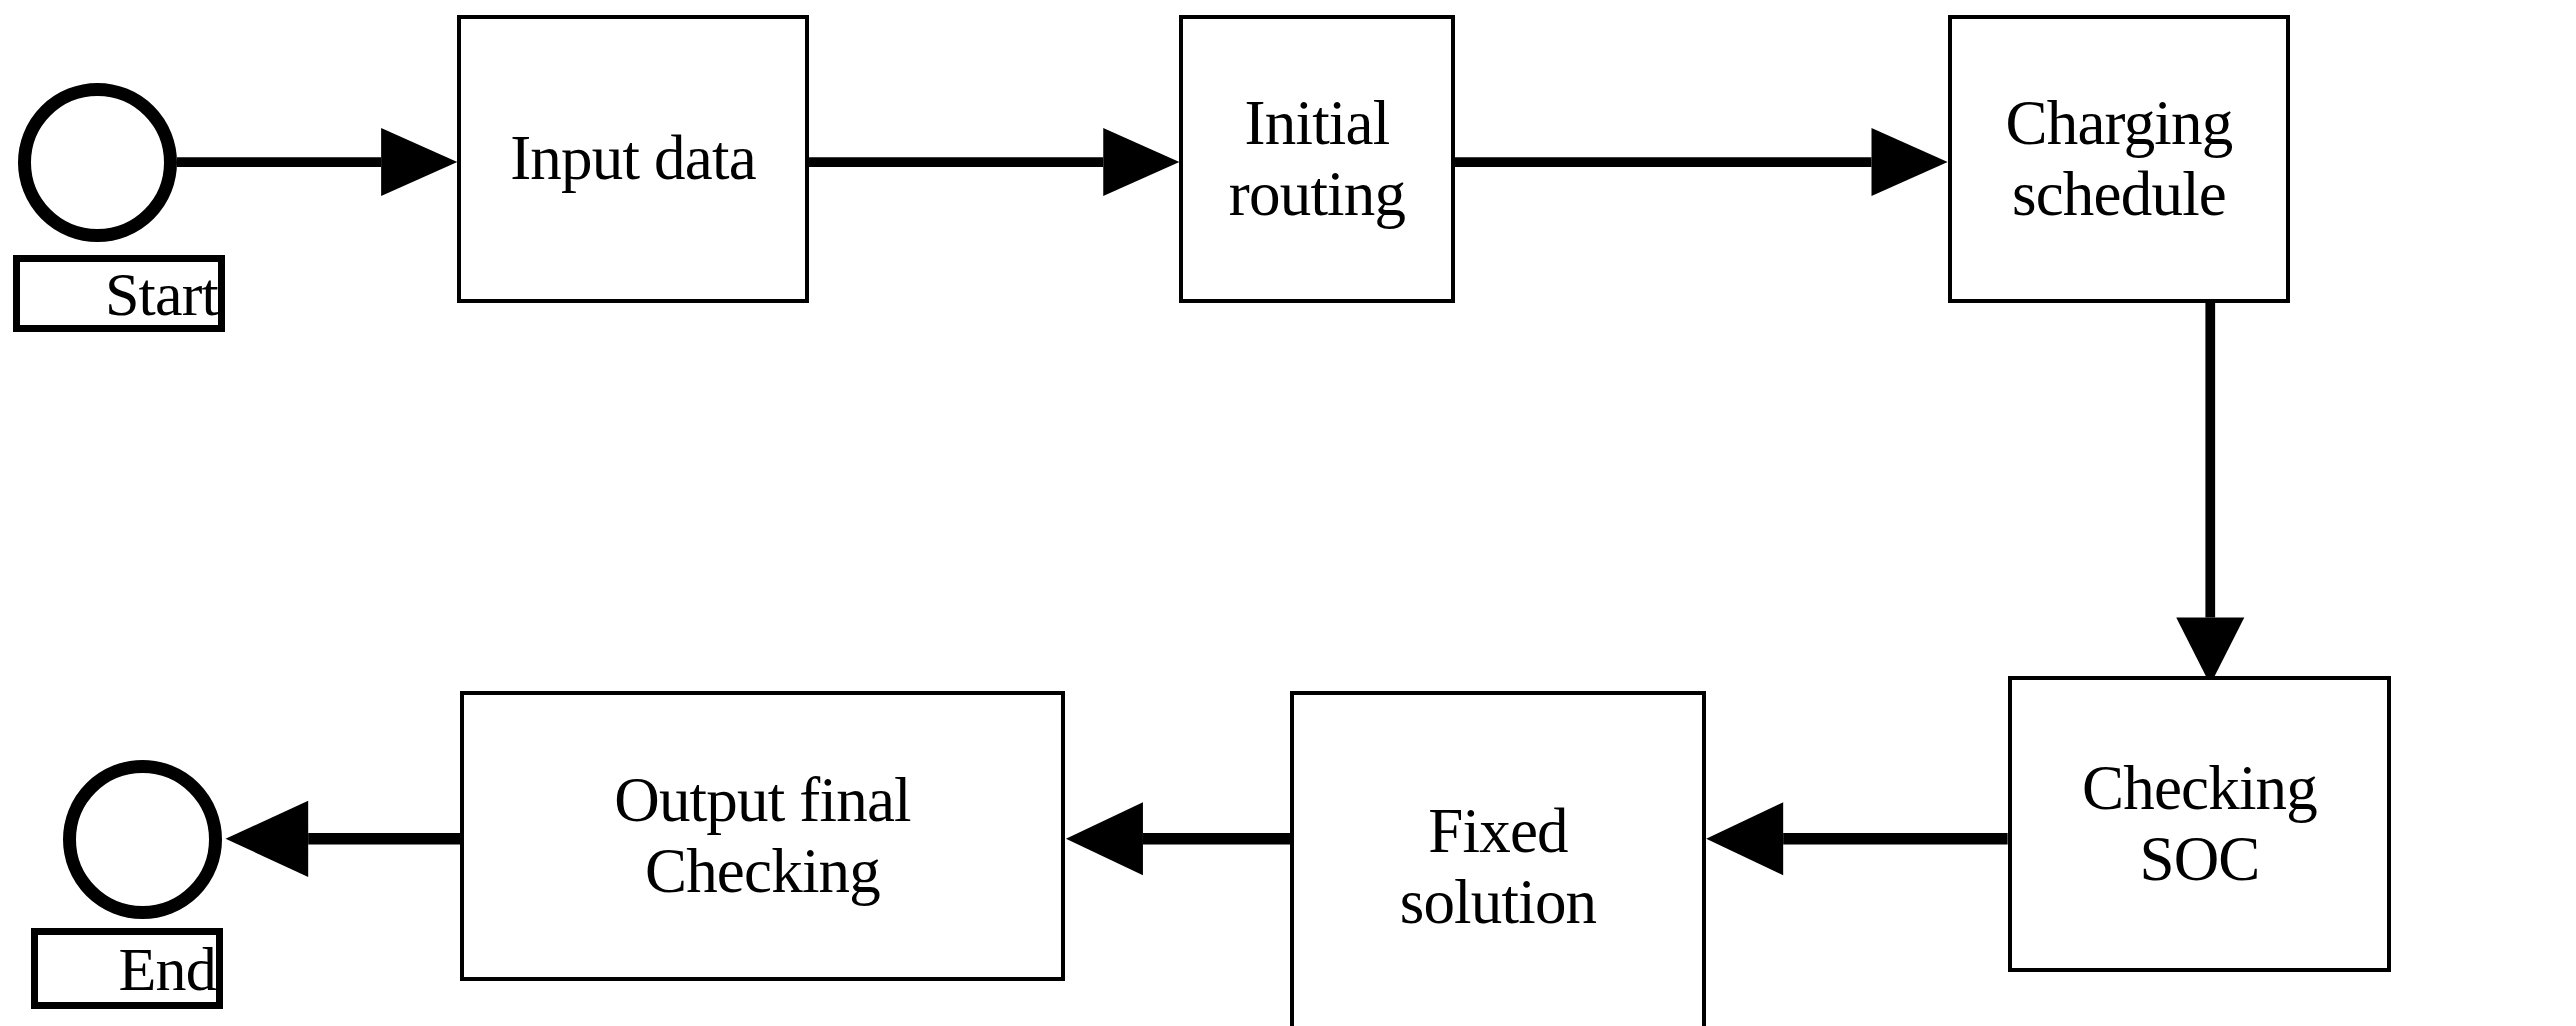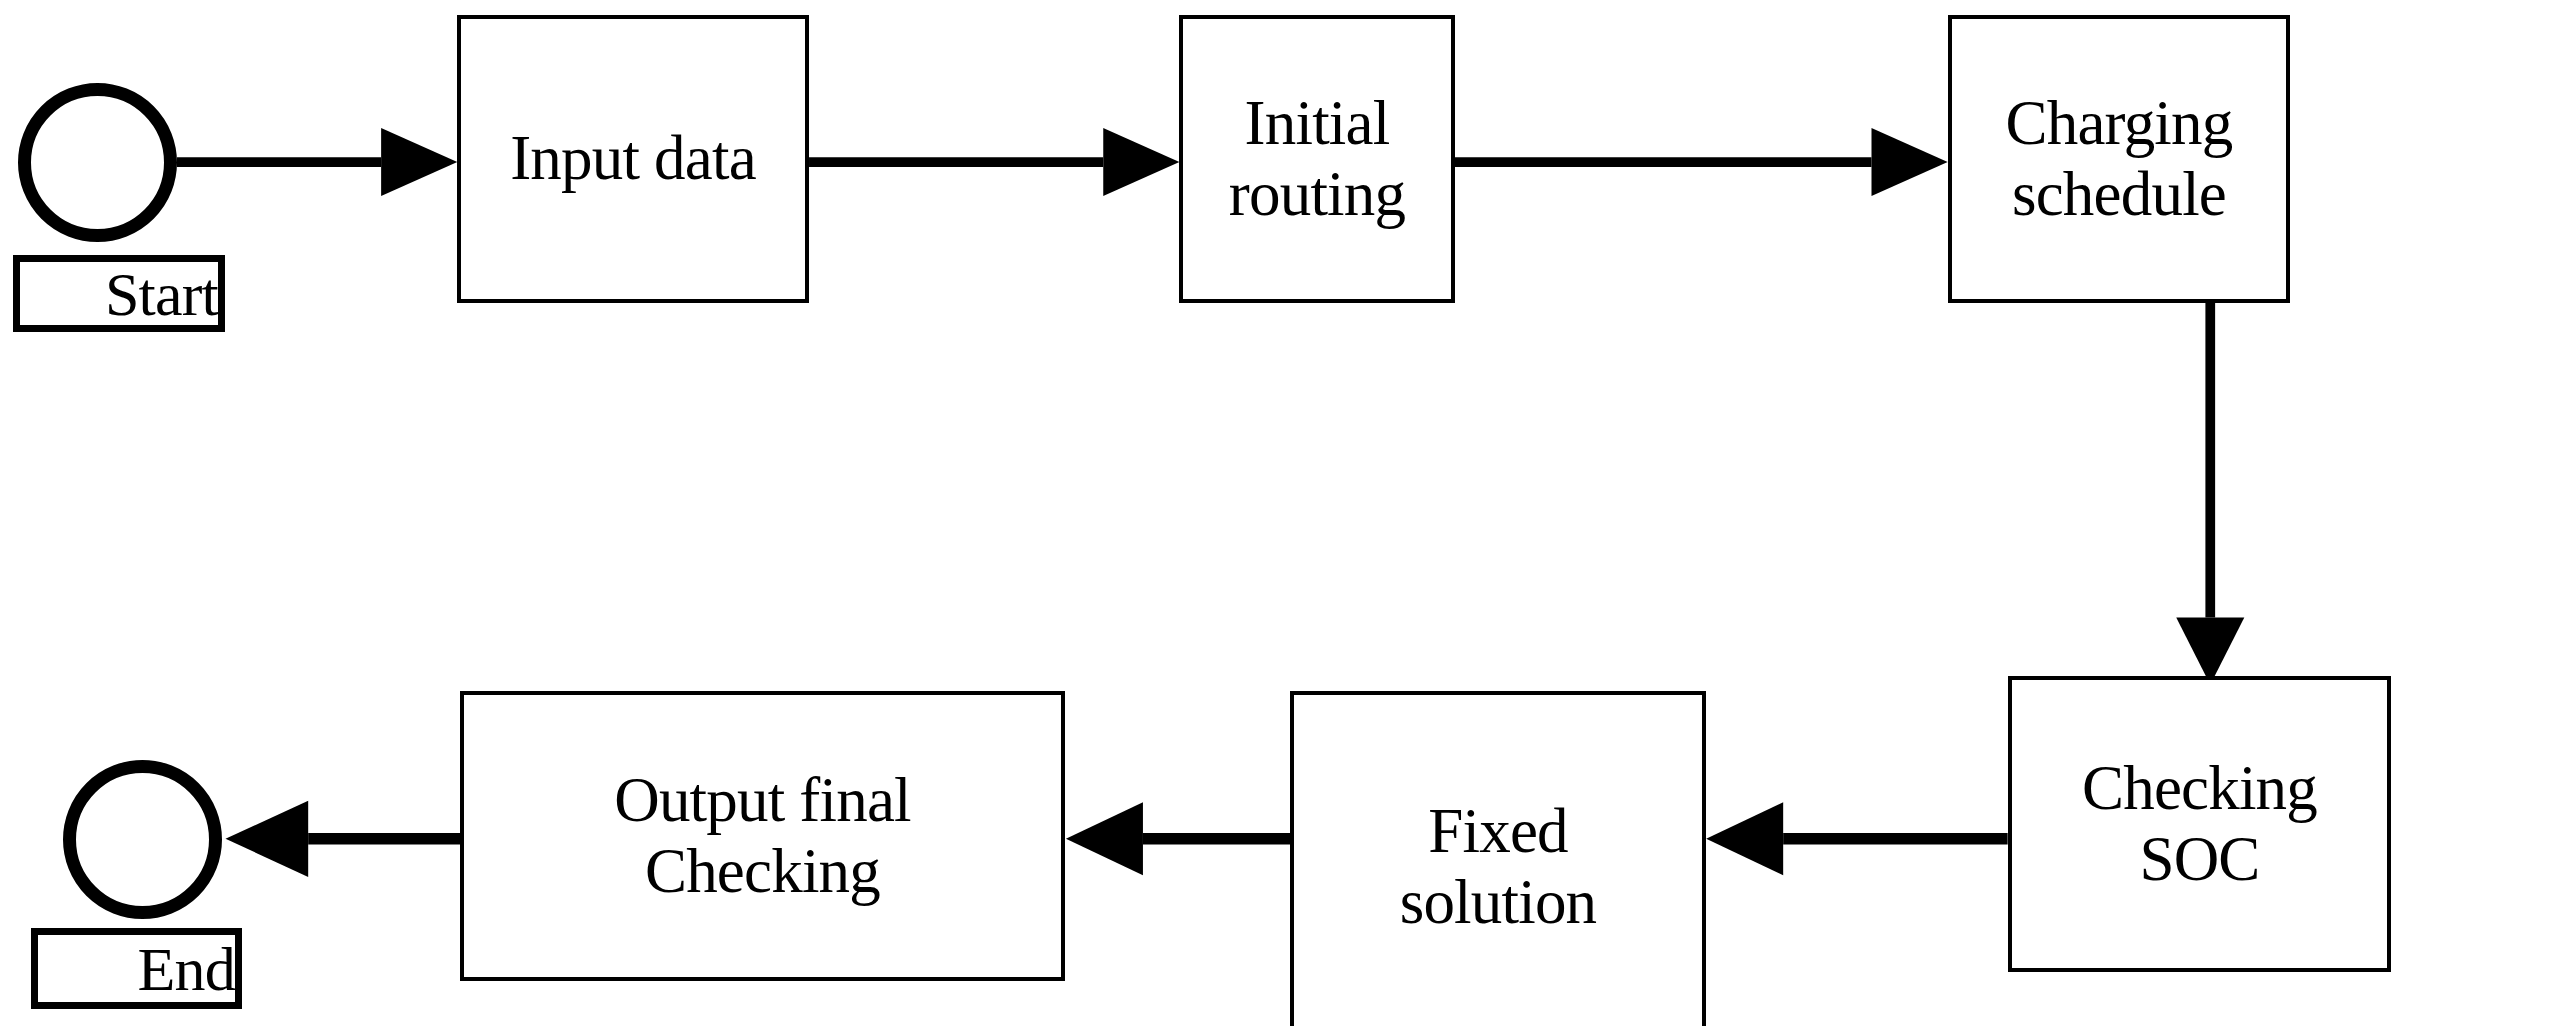--- a/index.html
+++ b/index.html
@@ -135,18 +135,18 @@
     <span class="label">Fixed
 solution</span>
   </div>
 
   <div class="proc-box" style="left:460px; top:691px; width:605px; height:290px;">
     <span class="label">Output final
 Checking</span>
   </div>
 
   <div class="node-circle" style="left:63px; top:760px; width:159px; height:159px;"></div>
-  <div class="terminator-label" style="left:31px; top:928px; width:211px; height:81px;padding-left:16px;">
+  <div class="terminator-label" style="left:31px; top:928px; width:192px; height:81px;padding-left:16px;">
     <span>End</span>
   </div>
 
 </div>
 
 
 </body></html>

